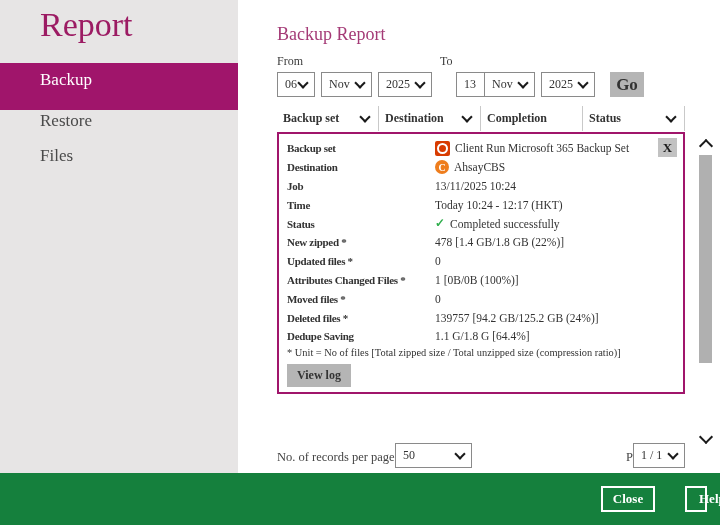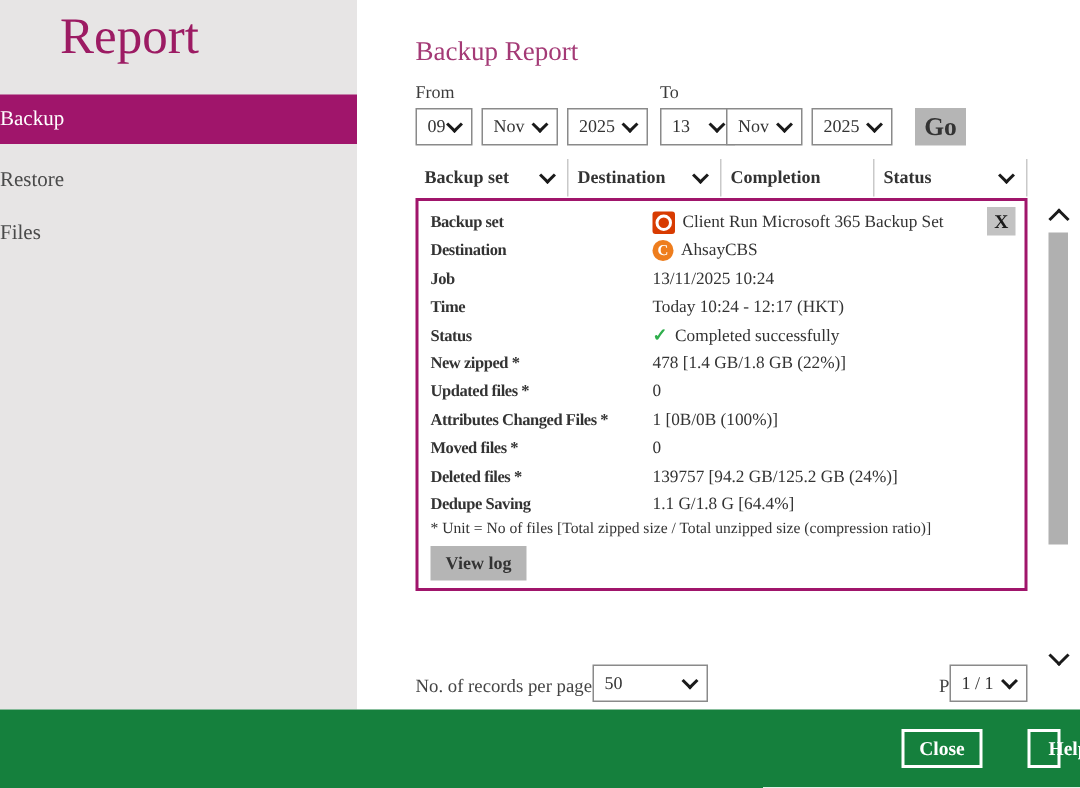--- a/index.html
+++ b/index.html
@@ -2,38 +2,38 @@
 <html><head>
 <meta charset="utf-8">
 <style>
   html,body{margin:0;padding:0;background:#fff;}
   .app{position:relative;width:720px;height:525px;background:#ffffff;
        font-family:Liberation Serif, serif;overflow:hidden;}
 
   
   .sidebar{position:absolute;left:0;top:0;width:238px;height:473px;background:#e7e5e5;}
   .sidebar-title{position:absolute;left:40px;top:6px;font-size:34px;font-weight:300;color:#9c1b63;}
-  .nav-item{position:absolute;left:0;width:238px;height:33px;line-height:33px;
-            box-sizing:border-box;font-size:14px;color:#4a4a4a;cursor:pointer;}
+  .nav-item{position:absolute;left:0;width:238px;height:47px;line-height:33px;
+            padding-left:40px;box-sizing:border-box;font-size:17px;color:#4a4a4a;cursor:pointer;}
   .nav-item.selected{background:#a0156b;color:#ffffff;}
   .nav-backup{top:63px;}
   .nav-restore{top:104px;}
   .nav-usage{top:139px;}
 
   
   .page-heading{position:absolute;left:277px;top:24px;font-size:18px;color:#a43a76;}
 
   .range-label{position:absolute;top:54px;font-size:12px;color:#3b3b3b;}
   .lbl-from{left:277px;} .lbl-to{left:440px;}
 
   .ddl{position:absolute;top:72px;height:25px;background:#fff;border:1px solid #8a8a8a;
        box-sizing:border-box;display:flex;align-items:center;justify-content:space-between;
        padding:0 7px;font-size:12px;color:#333;cursor:pointer;}
   .ddl-d1{left:277px;width:38px;} .ddl-m1{left:321px;width:51px;} .ddl-y1{left:378px;width:54px;}
-  .ddl-d2{left:440px;width:50px;} .ddl-m2{left:484px;width:51px;} .ddl-y2{left:541px;width:54px;}
+  .ddl-d2{left:456px;width:50px;} .ddl-m2{left:484px;width:51px;} .ddl-y2{left:541px;width:54px;}
 
   .chev{display:inline-block;width:6px;height:6px;border-right:2px solid #1a1a1a;
         border-bottom:2px solid #1a1a1a;transform:rotate(45deg);margin-top:-3px;flex:0 0 auto;}
   .go-btn{position:absolute;left:610px;top:72px;width:34px;height:25px;background:#b5b5b5;
           border:none;font-size:17px;font-weight:bold;color:#333;cursor:pointer;
           font-family:inherit;}
 
   .filter-row{position:absolute;left:277px;top:106px;width:408px;height:25px;display:flex;}
   .filter-cell{flex:0 0 102px;box-sizing:border-box;display:flex;align-items:center;
                justify-content:space-between;padding:0 9px 0 6px;border-right:1px solid #c9c9c9;
@@ -100,21 +100,21 @@
       <span>Files</span>
     </div>
   </div>
 
   <div class="page-heading">Backup Report</div>
 
   <div class="range-label lbl-from">From</div>
   <div class="range-label lbl-to">To</div>
 
   <div class="ddl ddl-d1">
-    <span>09</span>
+    <span>06</span>
     <span class="chev"></span>
   </div>
   <div class="ddl ddl-m1">
     <span>Nov</span>
     <span class="chev"></span>
   </div>
   <div class="ddl ddl-y1">
     <span>2025</span>
     <span class="chev"></span>
   </div>

